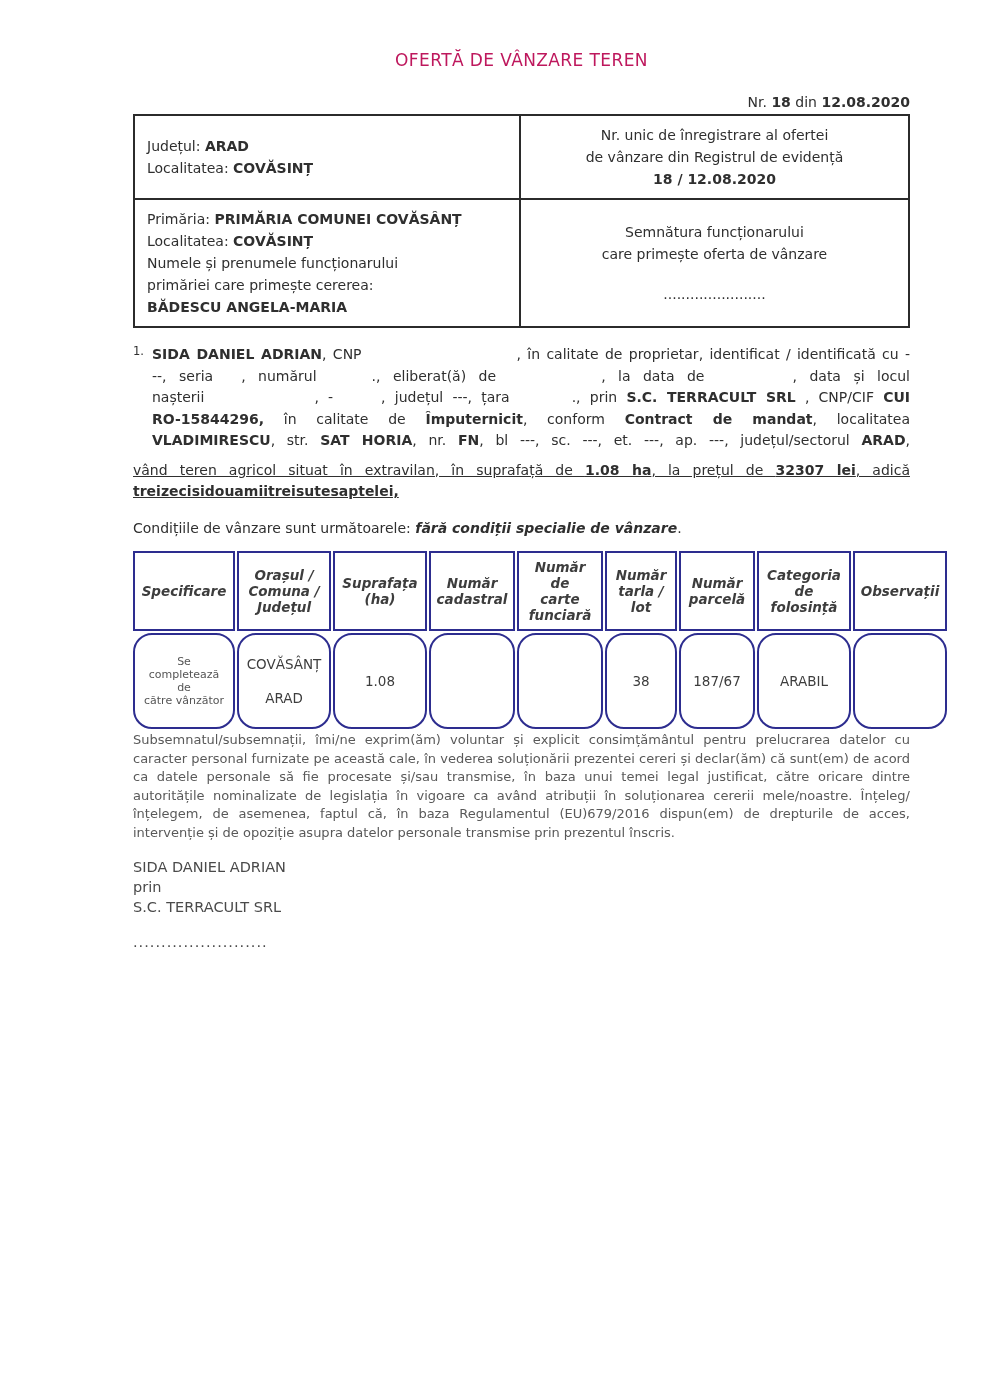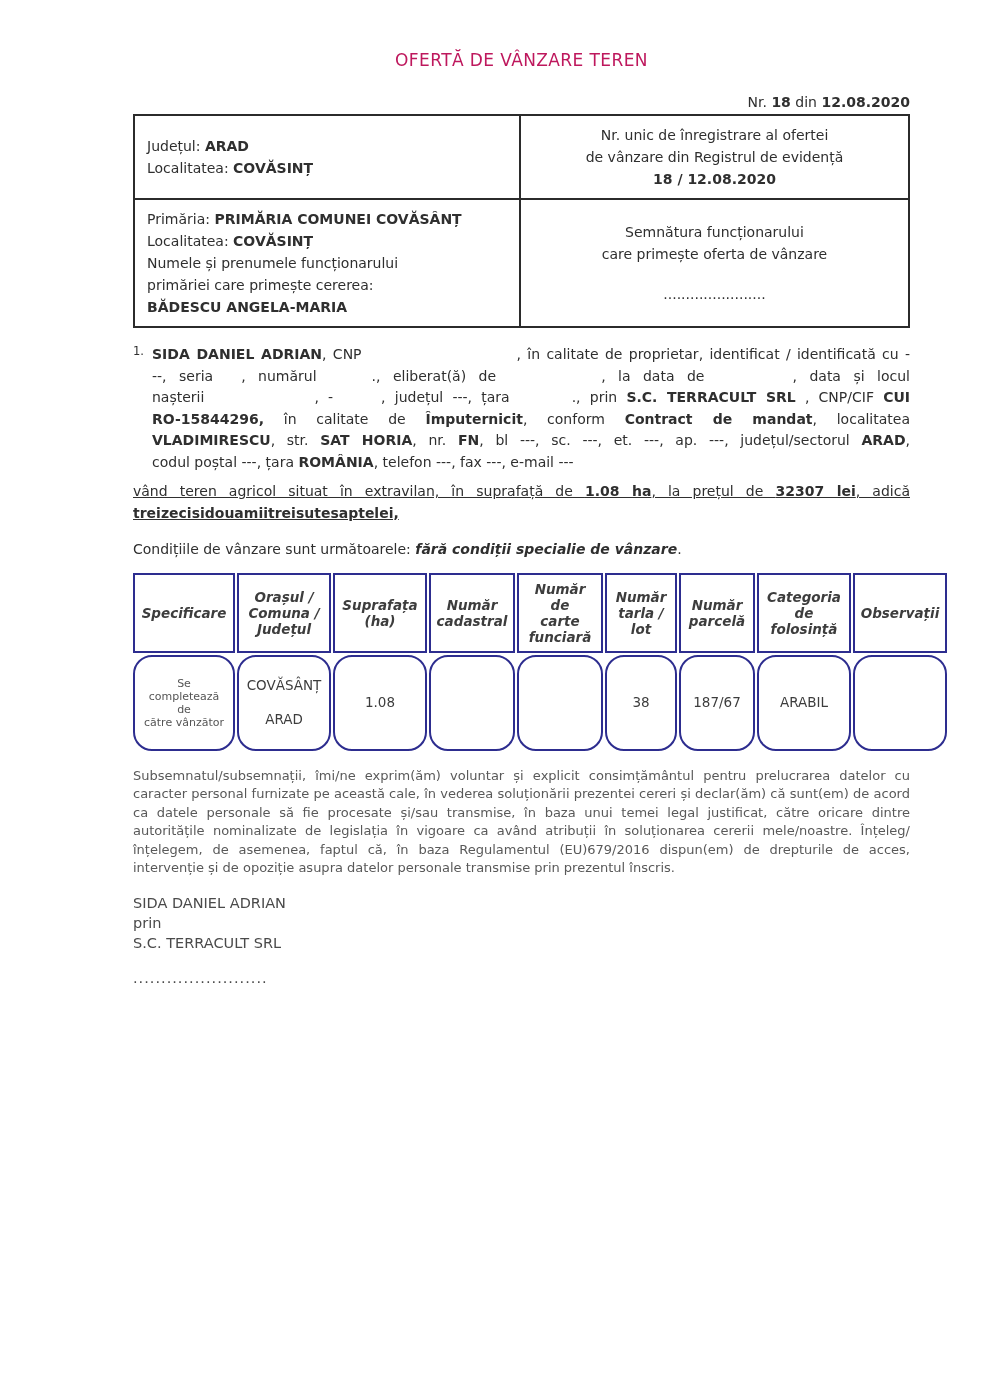--- a/index.html
+++ b/index.html
@@ -59,21 +59,21 @@
     height:80px; font-size:13.5px; font-weight:bold;
     color:#3d3d3d; line-height:16px; padding:2px;font-style:italic;
   }
   .land-table td {
     height:96px; font-size:13.5px; color:#3d3d3d; line-height:17px; padding:2px;border-radius:19px;
   }
   .land-table td.small { font-size:11px; color:#555; line-height:13px; }
 
   
   .legal {
-    margin-top:14px; font-size:13px; line-height:18.5px;
+    font-size:13px; line-height:18.5px;
     color:#595959; text-align:justify;
   }
   .sig { margin-top:15px; font-size:14.5px; line-height:20px; color:#4a4a4a; }
   .sig-dots { margin-top:17px; font-size:14.5px; color:#4a4a4a; letter-spacing:1px; }
 </style>
 </head>
 <body>
 
 <div class="page">
   <div class="content">
@@ -113,21 +113,20 @@
       </table>
 
     <div class="para p1">
       <span class="marker">1.</span>
       <div class="ptext">
           <div class="tl just"><span class="b">SIDA DANIEL ADRIAN</span><span>, CNP</span><span style="display: inline-block; width: 155px;"></span><span>, în calitate de proprietar, identificat / identificată cu -</span></div>
           <div class="tl just"><span>--, seria</span><span style="display: inline-block; width: 28px;"></span><span>, numărul</span><span style="display: inline-block; width: 55px;"></span><span>., eliberat(ă) de</span><span style="display: inline-block; width: 105px;"></span><span>, la data de</span><span style="display: inline-block; width: 88px;"></span><span>, data și locul</span></div>
           <div class="tl just"><span>nașterii</span><span style="display: inline-block; width: 110px;"></span><span>, -</span><span style="display: inline-block; width: 48px;"></span><span>, județul ---, țara</span><span style="display: inline-block; width: 62px;"></span><span>., prin </span><span class="b">S.C. TERRACULT SRL</span><span> , CNP/CIF </span><span class="b">CUI</span></div>
           <div class="tl just"><span class="b">RO-15844296,</span><span> în calitate de </span><span class="b">Împuternicit</span><span>, conform </span><span class="b">Contract de mandat</span><span>, localitatea</span></div>
           <div class="tl just"><span class="b">VLADIMIRESCU</span><span>, str. </span><span class="b">SAT HORIA</span><span>, nr. </span><span class="b">FN</span><span>, bl ---, sc. ---, et. ---, ap. ---, județul/sectorul </span><span class="b">ARAD</span><span>,</span></div>
-          <div class="tl"><span>codul poștal ---, țara </span><span class="b">ROMÂNIA</span><span>, telefon ---, fax ---, e-mail ---</span></div>
         </div>
     </div>
 
     <div class="para psale">
         <div class="tl just"><span>vând teren agricol situat în extravilan, în suprafață de </span><span class="b">1.08 ha</span><span>, la prețul de </span><span class="b">32307 lei</span><span>, adică</span></div>
         <div class="tl"><span class="b">treizecisidouamiitreisutesaptelei,</span></div>
       </div>
 
     <div class="para pcond">
         <div class="tl"><span>Condițiile de vânzare sunt următoarele: </span><span class="b i">fără condiții specialie de vânzare</span><span>.</span></div>

